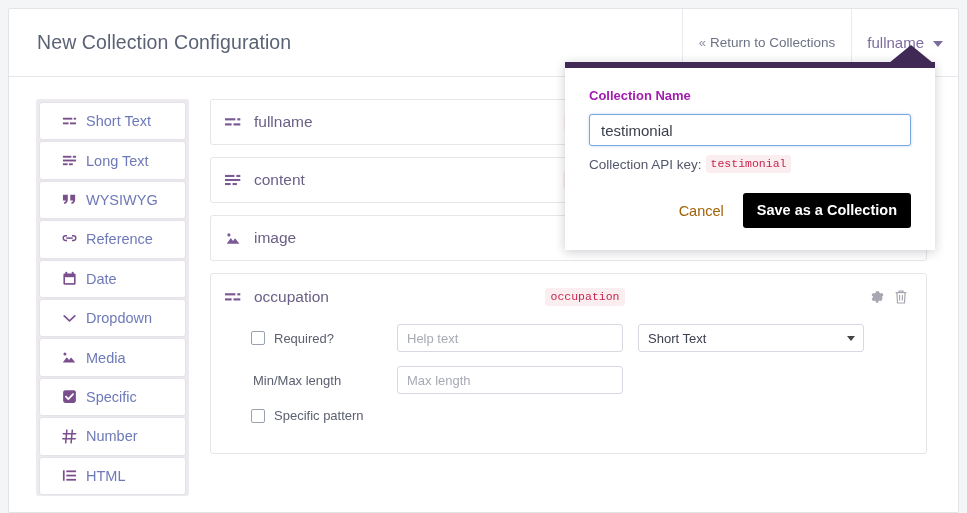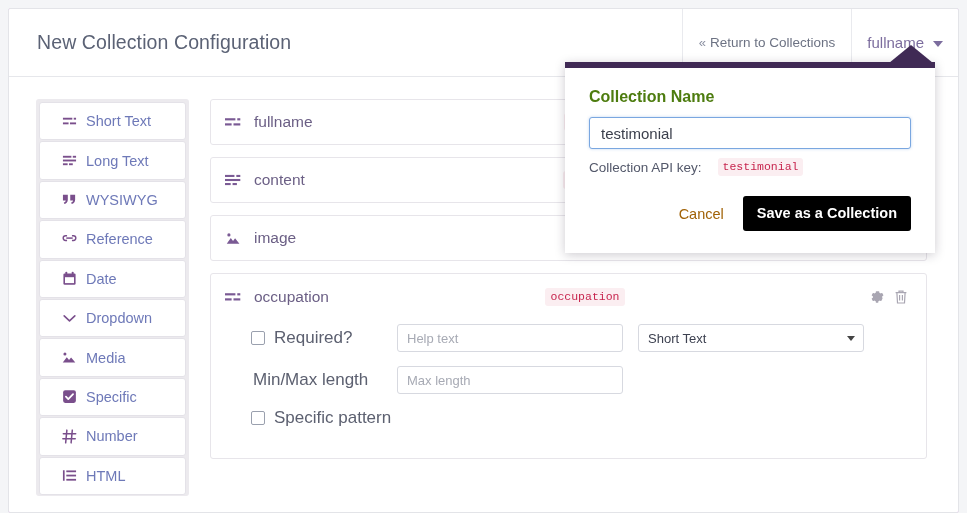--- a/index.html
+++ b/index.html
@@ -207,21 +207,21 @@
     align-items: center;
     padding: 0 18px 0 40px;
     margin-bottom: 14px;
   }
   .fe-line:last-child { margin-bottom: 0; }
   .fe-label-cell {
     width: 146px;
     display: flex;
     align-items: center;
     gap: 9px;
-    font-size: 17px;
+    font-size: 13px;
     color: #5c6070;
     flex: none;
   }
   .cb {
     width: 14px; height: 14px;
     border: 1.5px solid #9aa0ae;
     border-radius: 2px;
     background: #fff;
     flex: none;
     cursor: pointer;
@@ -275,44 +275,44 @@
     position: absolute;
     left: 889px;
     top: 45px;
     width: 0; height: 0;
     border-left: 22px solid transparent;
     border-right: 22px solid transparent;
     border-bottom: 18px solid #402a55;
     z-index: 41;
   }
   .pop-title {
-    font-size: 16px;
+    font-size: 13px;
     font-weight: 700;
-    color: #4d7c0f;
+    color: #a21caf;
     margin: 0 0 11px 0;
   }
   .pop-input {
     width: 100%;
     height: 32px;
     border: 1px solid #7aa7e0;
     border-radius: 3px;
     font-size: 15px;
     color: #3b3f4c;
     padding: 0 11px;
     font-family: "Liberation Sans", sans-serif;
     box-shadow: 0 0 3px rgba(110,160,225,.45);
     outline: none;
   }
   .pop-apikey {
     margin-top: 9px;
     font-size: 13.5px;
     color: #53586a;
     display: flex;
     align-items: center;
-    gap: 16px;
+    gap: 4px;
   }
   .pop-apikey code {
     font-family: "Liberation Mono", monospace;
     font-size: 11.5px;
     color: #c7254e;
     background: #fbeef1;
     padding: 2px 5px 3px;
     border-radius: 3px;
   }
   .pop-actions {

